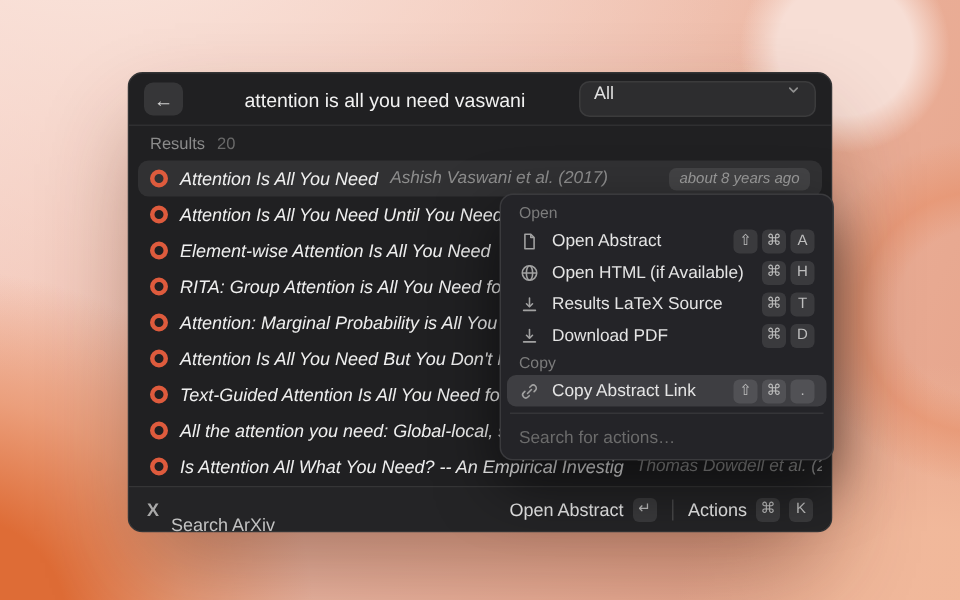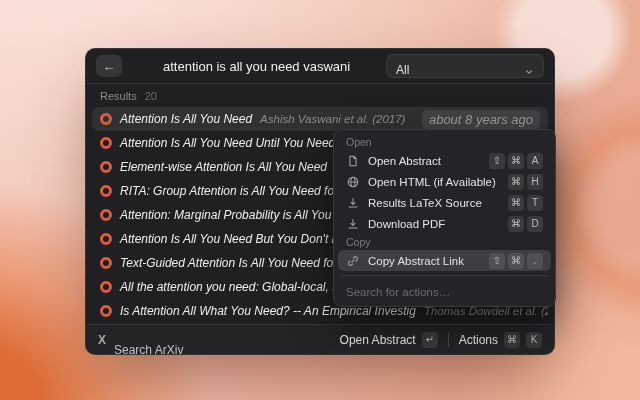--- a/index.html
+++ b/index.html
@@ -34,21 +34,21 @@
     background:rgba(255,255,255,0.10); border-radius:6px;
     display:flex; align-items:center; justify-content:center;
     color:#cfcfcf; font-size:13px; cursor:default;
   }
   .search-input {
     flex:1; background:transparent; border:none; outline:none;
     color:#f1f1f1; font-size:13px; font-family:inherit;margin-left:31px;
   }
   .dropdown {
     flex:0 0 auto; width:158px; height:24px;
-    display:flex; align-items:flex-end; justify-content:space-between;
+    display:flex; align-items:flex-start; justify-content:space-between;
     padding:0 9px; border-radius:7px;
     background:rgba(255,255,255,0.06); border:1px solid rgba(255,255,255,0.07);
     font-size:12px; color:#e0e0e0;
   }
   .dropdown .chev { color:#8f8f8f; display:flex; }
   .hdiv { height:1px; background:rgba(255,255,255,0.07); }
   .results-head { display:flex; gap:8px; padding:6px 14px 2px; font-size:11px; color:#8b8b8b; height:23px; }
   .results-head .count { color:#696969; }
   .list { padding:0 6px; }
   .row {
@@ -58,21 +58,21 @@
   .row.sel { background:rgba(255,255,255,0.08); }
   .ring {
     flex:0 0 auto; width:12px; height:12px; border-radius:50%;
     border:3px solid #de5b3d;
   }
   .rtitle { font-size:12px; color:#efefef; }
   .rsub   { font-size:11.5px; color:#8d8d8d; }
   .badge {
     margin-left:auto; flex:0 0 auto;
     background:rgba(255,255,255,0.09); color:#9c9c9c;
-    font-size:13px; padding:2px 7px; border-radius:5px;
+    font-size:10px; padding:2px 7px; border-radius:5px;
   }
   
   .footer {
     position:absolute; left:0; right:0; bottom:0; height:30px;
     display:flex; align-items:center; gap:8px; padding:0 12px;
     border-top:1px solid rgba(255,255,255,0.08);
     background:rgba(255,255,255,0.02);
     border-radius:0 0 10px 10px;
   }
   .x-logo { color:#a9a9a9; font-weight:700; font-size:12px; }

